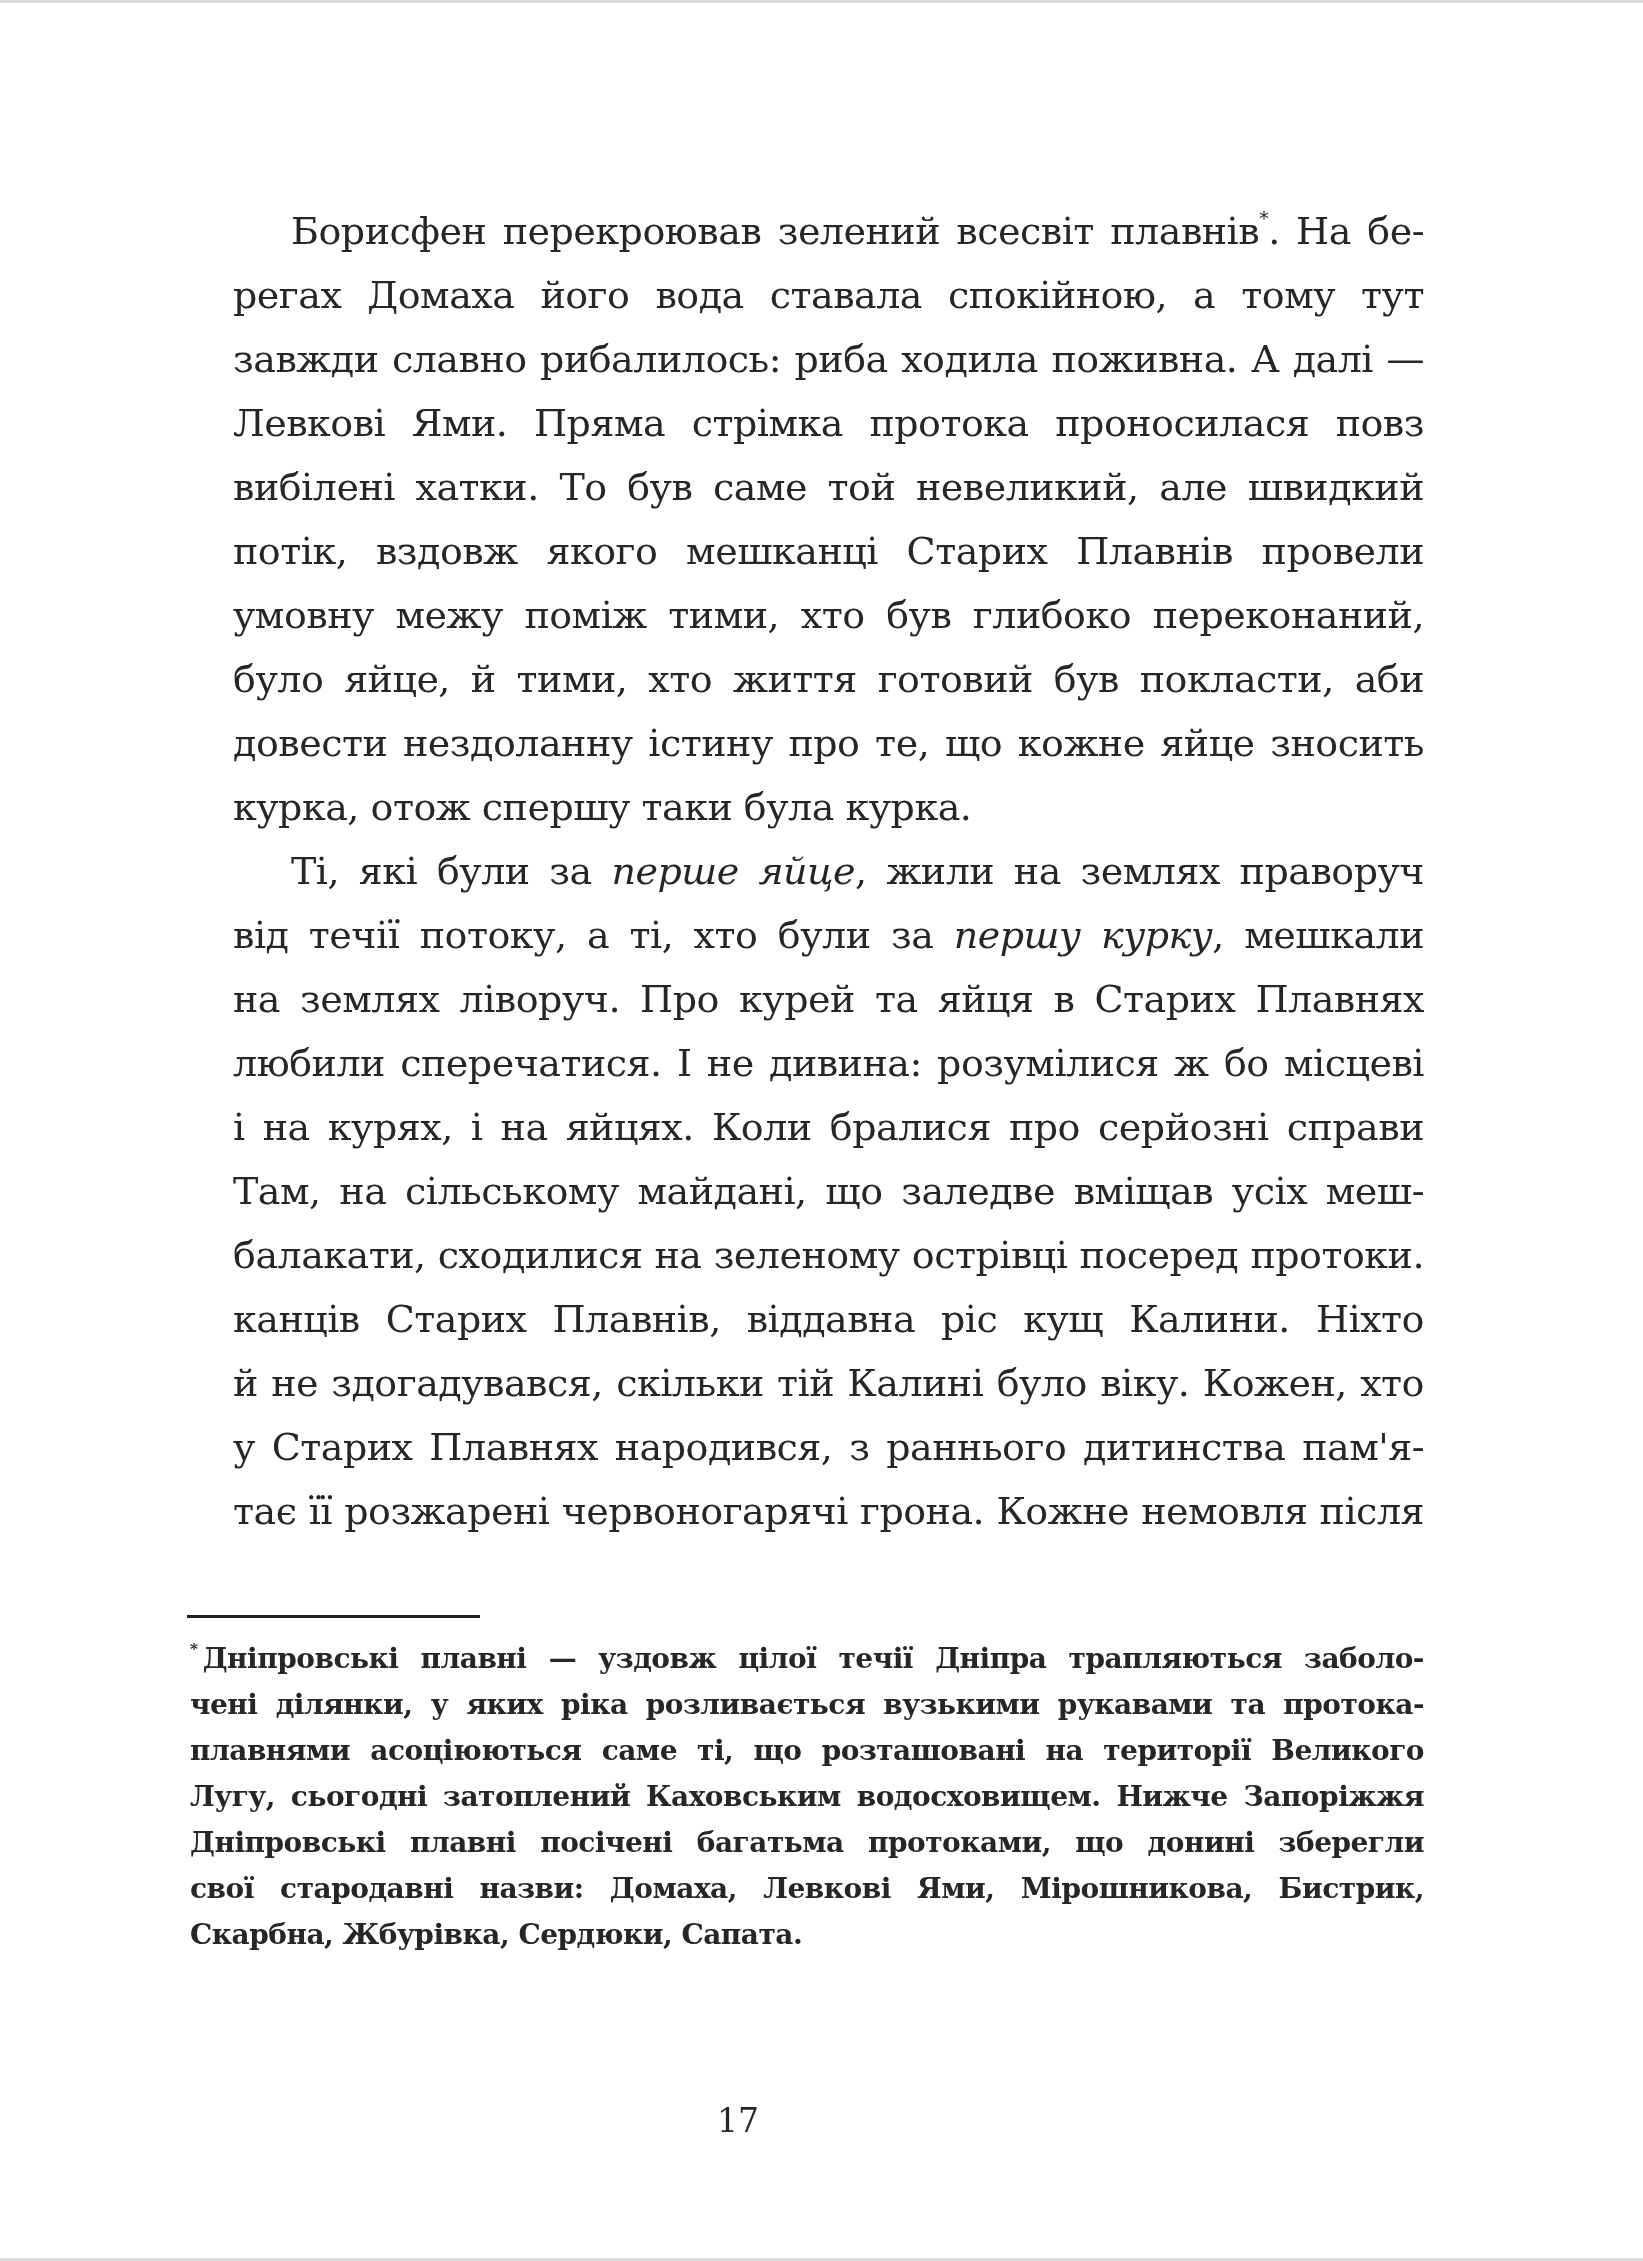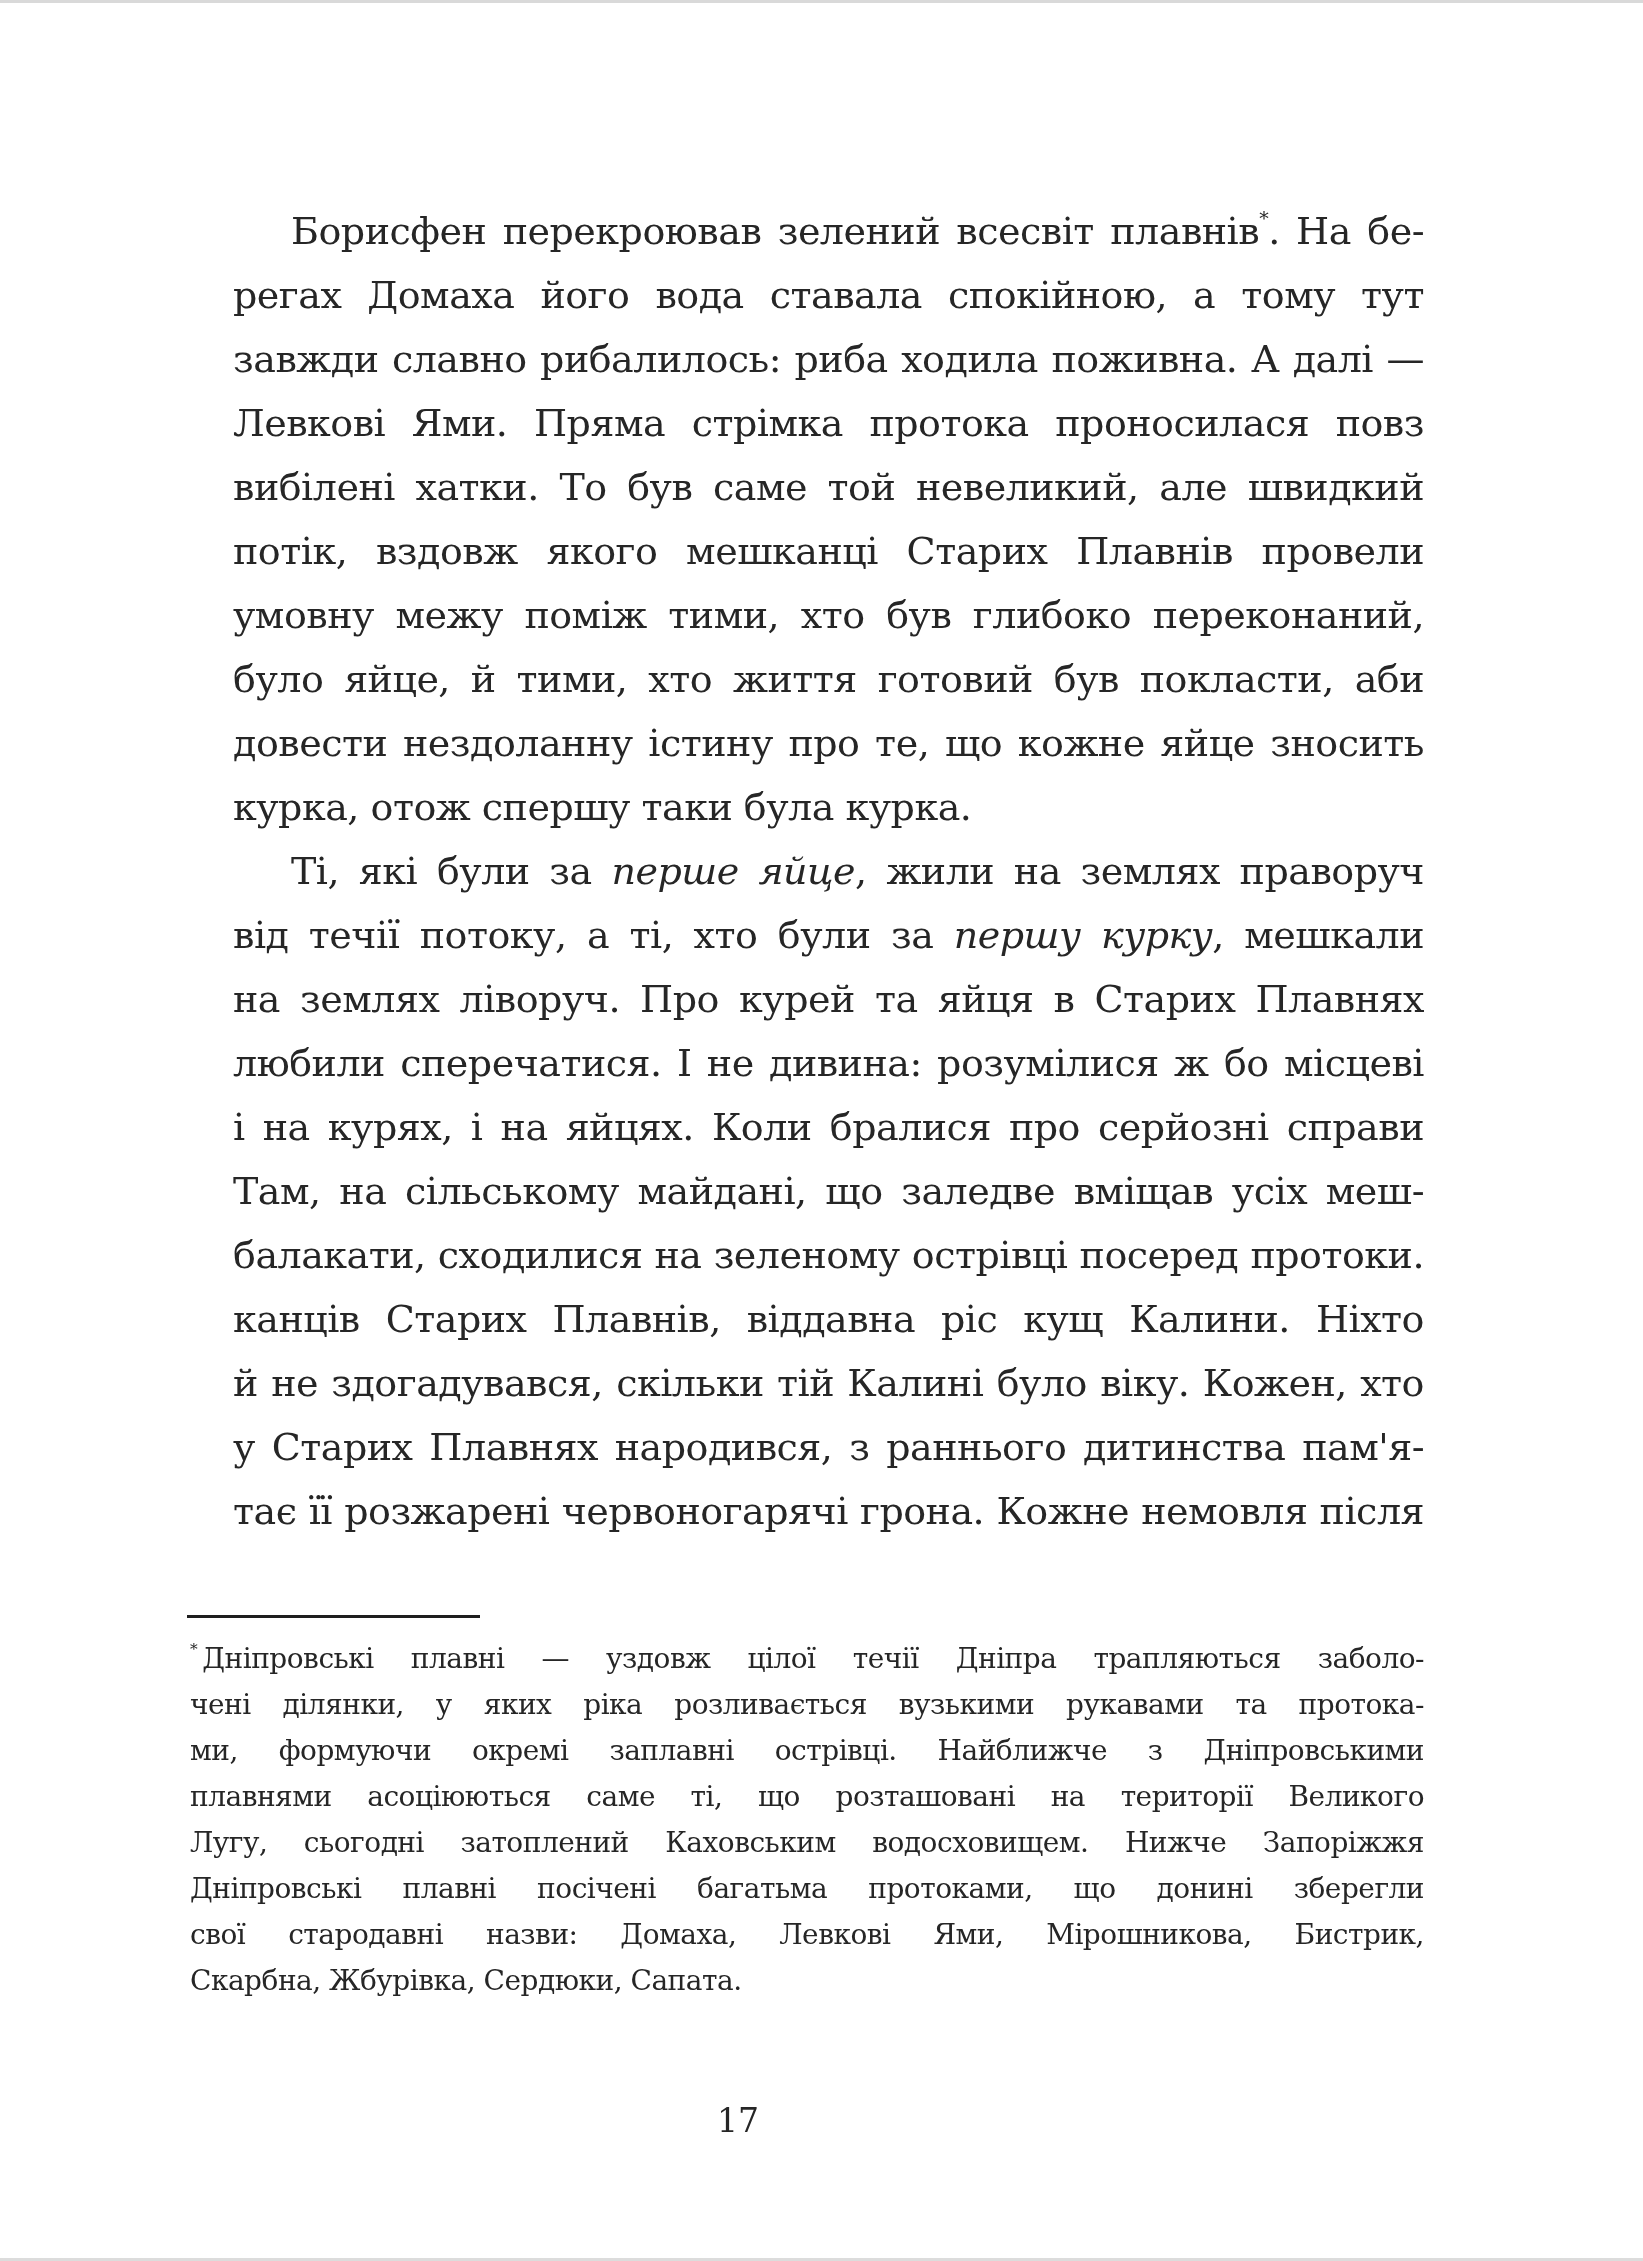--- a/index.html
+++ b/index.html
@@ -75,20 +75,21 @@
   }
   .fline {
     display: block;
     height: 46px;
     line-height: 46px;
     font-size: 28px;
     letter-spacing: -0.5px;
     text-align: justify;
     text-align-last: justify;
     white-space: normal;
+    font-weight: bold;
   }
   .fline.last {
     text-align-last: left;
   }
   .fn-mark-small {
     font-size: 15.4px;
     vertical-align: 13.7px;
     line-height: 0;
     margin-right: 5.1px;
   }
@@ -131,21 +132,20 @@
     <span class="line">й не здогадувався, скільки тій Калині було віку. Кожен, хто</span>
     <span class="line">у Старих Плавнях народився, з раннього дитинства пам'я-</span>
     <span class="line">тає її розжарені червоногарячі грона. Кожне немовля після</span>
   </div>
 
   <div class="footnote-rule"></div>
 
   <div class="footnotes">
     <span class="fline"><span class="fn-mark-small">*</span><span>Дніпровські плавні — уздовж цілої течії Дніпра трапляються заболо-</span></span>
     <span class="fline">чені ділянки, у яких ріка розливається вузькими рукавами та протока-</span>
-    <span class="fline">ми, формуючи окремі заплавні острівці. Найближче з Дніпровськими</span>
     <span class="fline">плавнями асоціюються саме ті, що розташовані на території Великого</span>
     <span class="fline">Лугу, сьогодні затоплений Каховським водосховищем. Нижче Запоріжжя</span>
     <span class="fline">Дніпровські плавні посічені багатьма протоками, що донині зберегли</span>
     <span class="fline">свої стародавні назви: Домаха, Левкові Ями, Мірошникова, Бистрик,</span>
     <span class="fline last">Скарбна, Жбурівка, Сердюки, Сапата.</span>
   </div>
 
   <div class="page-number">17</div>
 
   <div class="edge-bottom"></div>

